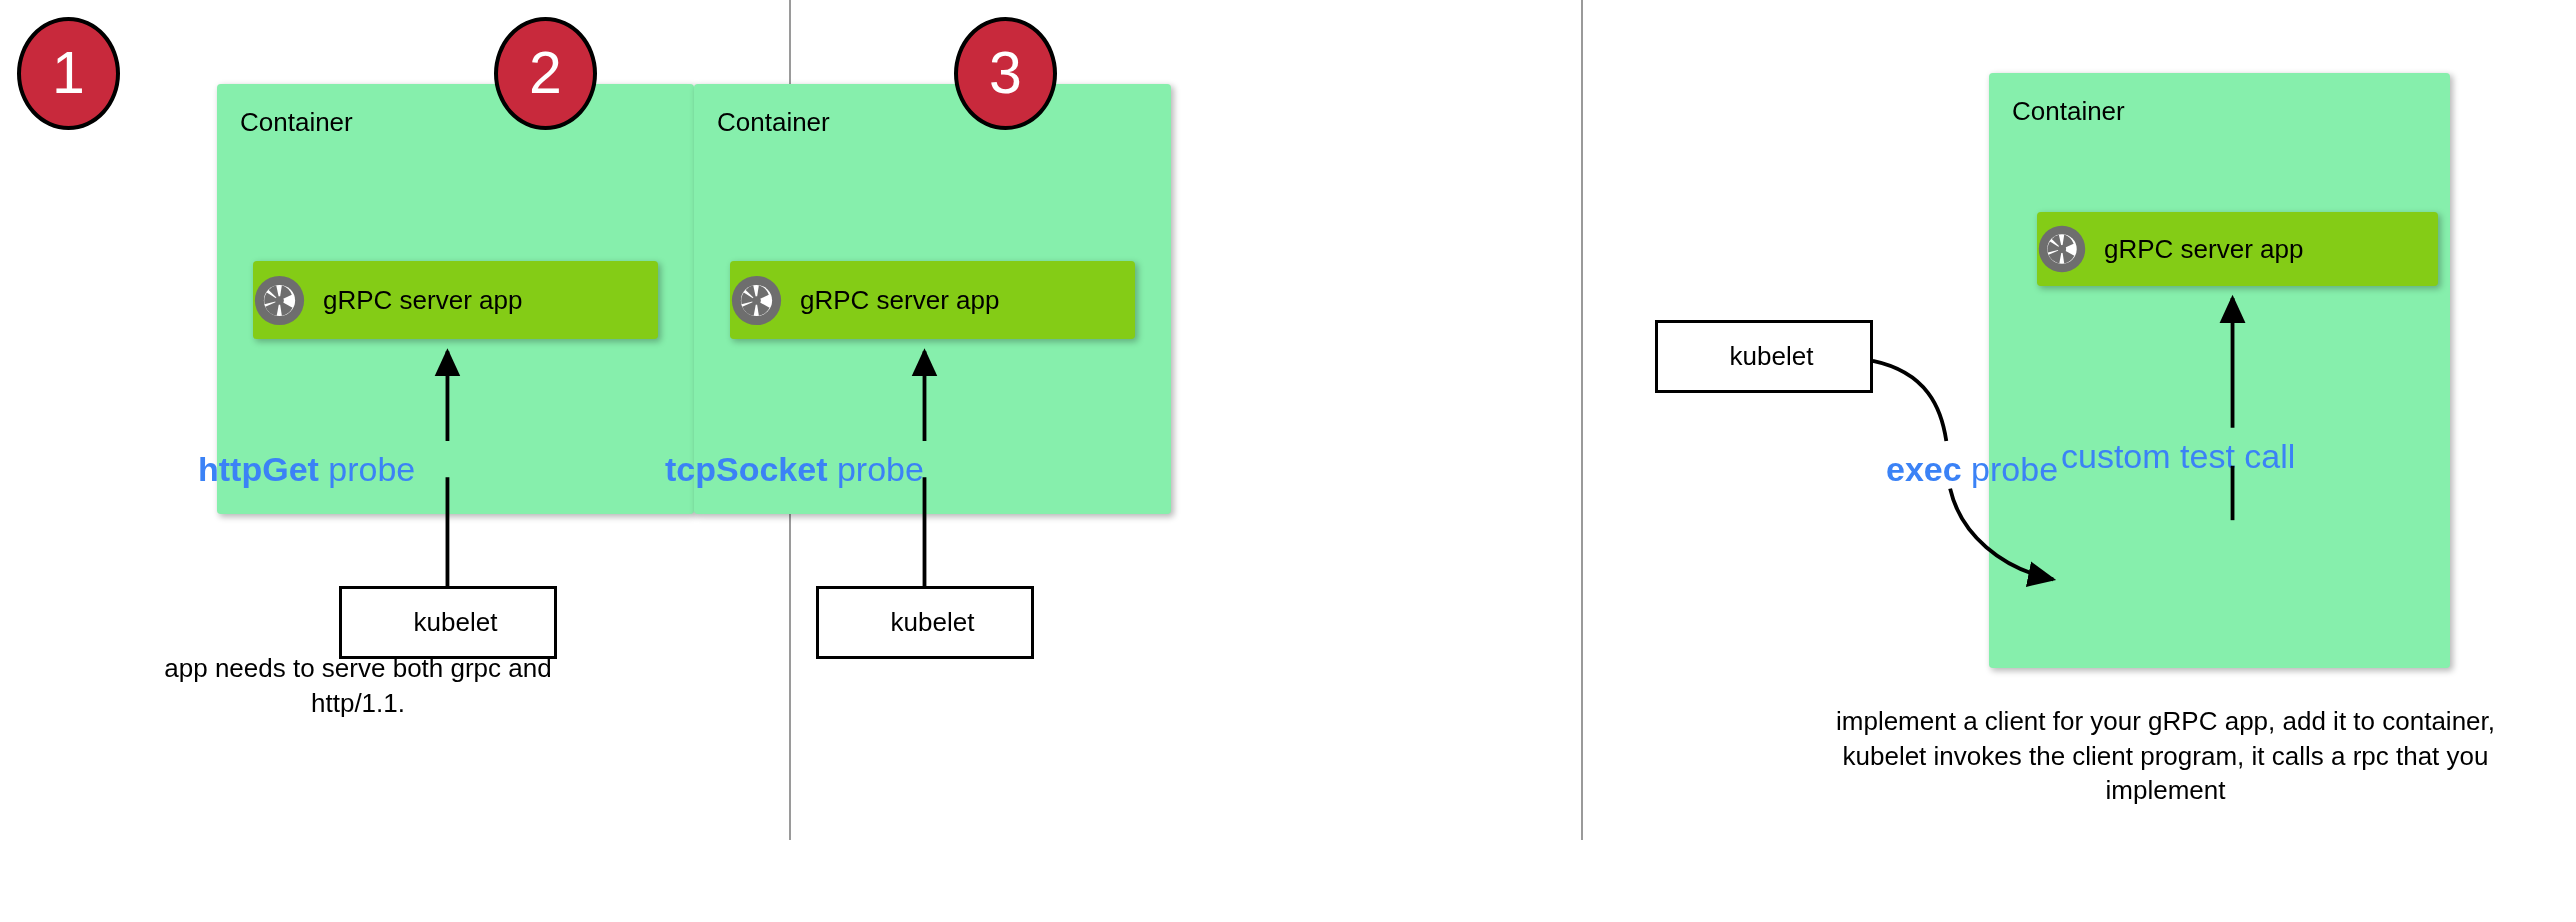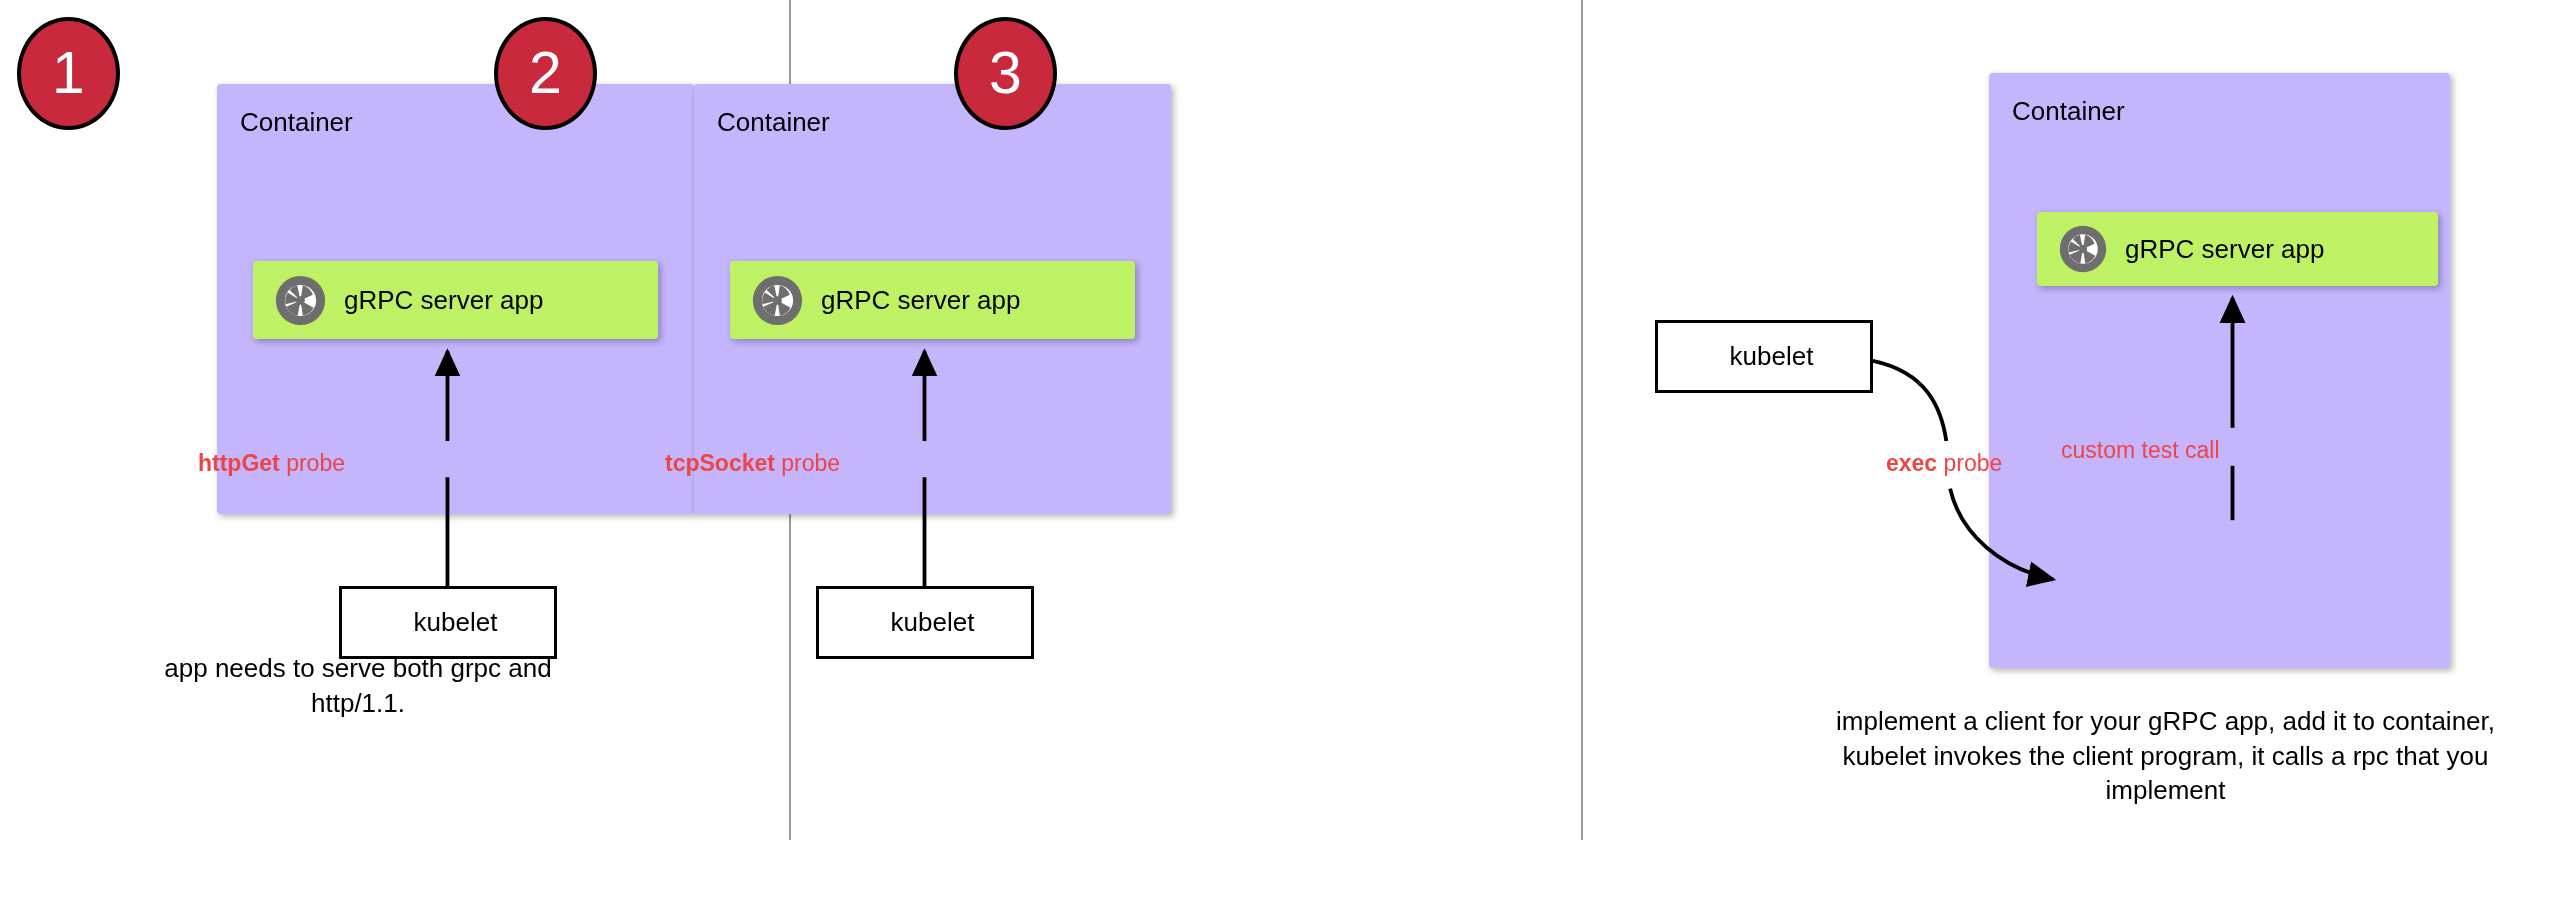--- a/index.html
+++ b/index.html
@@ -43,43 +43,42 @@
     justify-content: center;
     color: #ffffff;
     font-size: 59px;
     line-height: 1;
     font-weight: 400;
   }
 
   
   .container-box {
     position: absolute;
-    background: #c4b5fd;
+    background: #86efac;
     border-radius: 3.8px;
     box-shadow: 2.9px 2.9px 6.7px rgba(0,0,0,0.28);
   }
   .container-label {
     position: absolute;
     left: 23px;
     top: 23px;
     font-size: 26px;
     color: #000000;
     white-space: nowrap;
   }
 
   
   .app-box {
     position: absolute;
-    background: #bef264;
+    background: #84cc16;
     border-radius: 3.8px;
     box-shadow: 2.9px 2.9px 6.7px rgba(0,0,0,0.26);
     display: flex;
     align-items: center;
     box-sizing: border-box;
-    padding-left: 21px;
   }
   .app-box .app-label {
     font-size: 26px;
     color: #000000;
     margin-left: 17px;
     white-space: nowrap;
   }
   .aperture { flex: none; display: block; }
 
   
@@ -107,22 +106,22 @@
     align-items: center;
     justify-content: center;
     font-size: 26px;
     color: #000000;
     white-space: nowrap;
   }
 
   
   .edge-label {
     position: absolute;
-    font-size: 23px;
-    color: #ef4444;
+    font-size: 34px;
+    color: #3b82f6;
     white-space: nowrap;
   }
   .edge-label b { font-weight: bold; }
 
   
   .arrows {
     position: absolute;
     left: 0; top: 0;
     width: 2576px;
     height: 923px;

